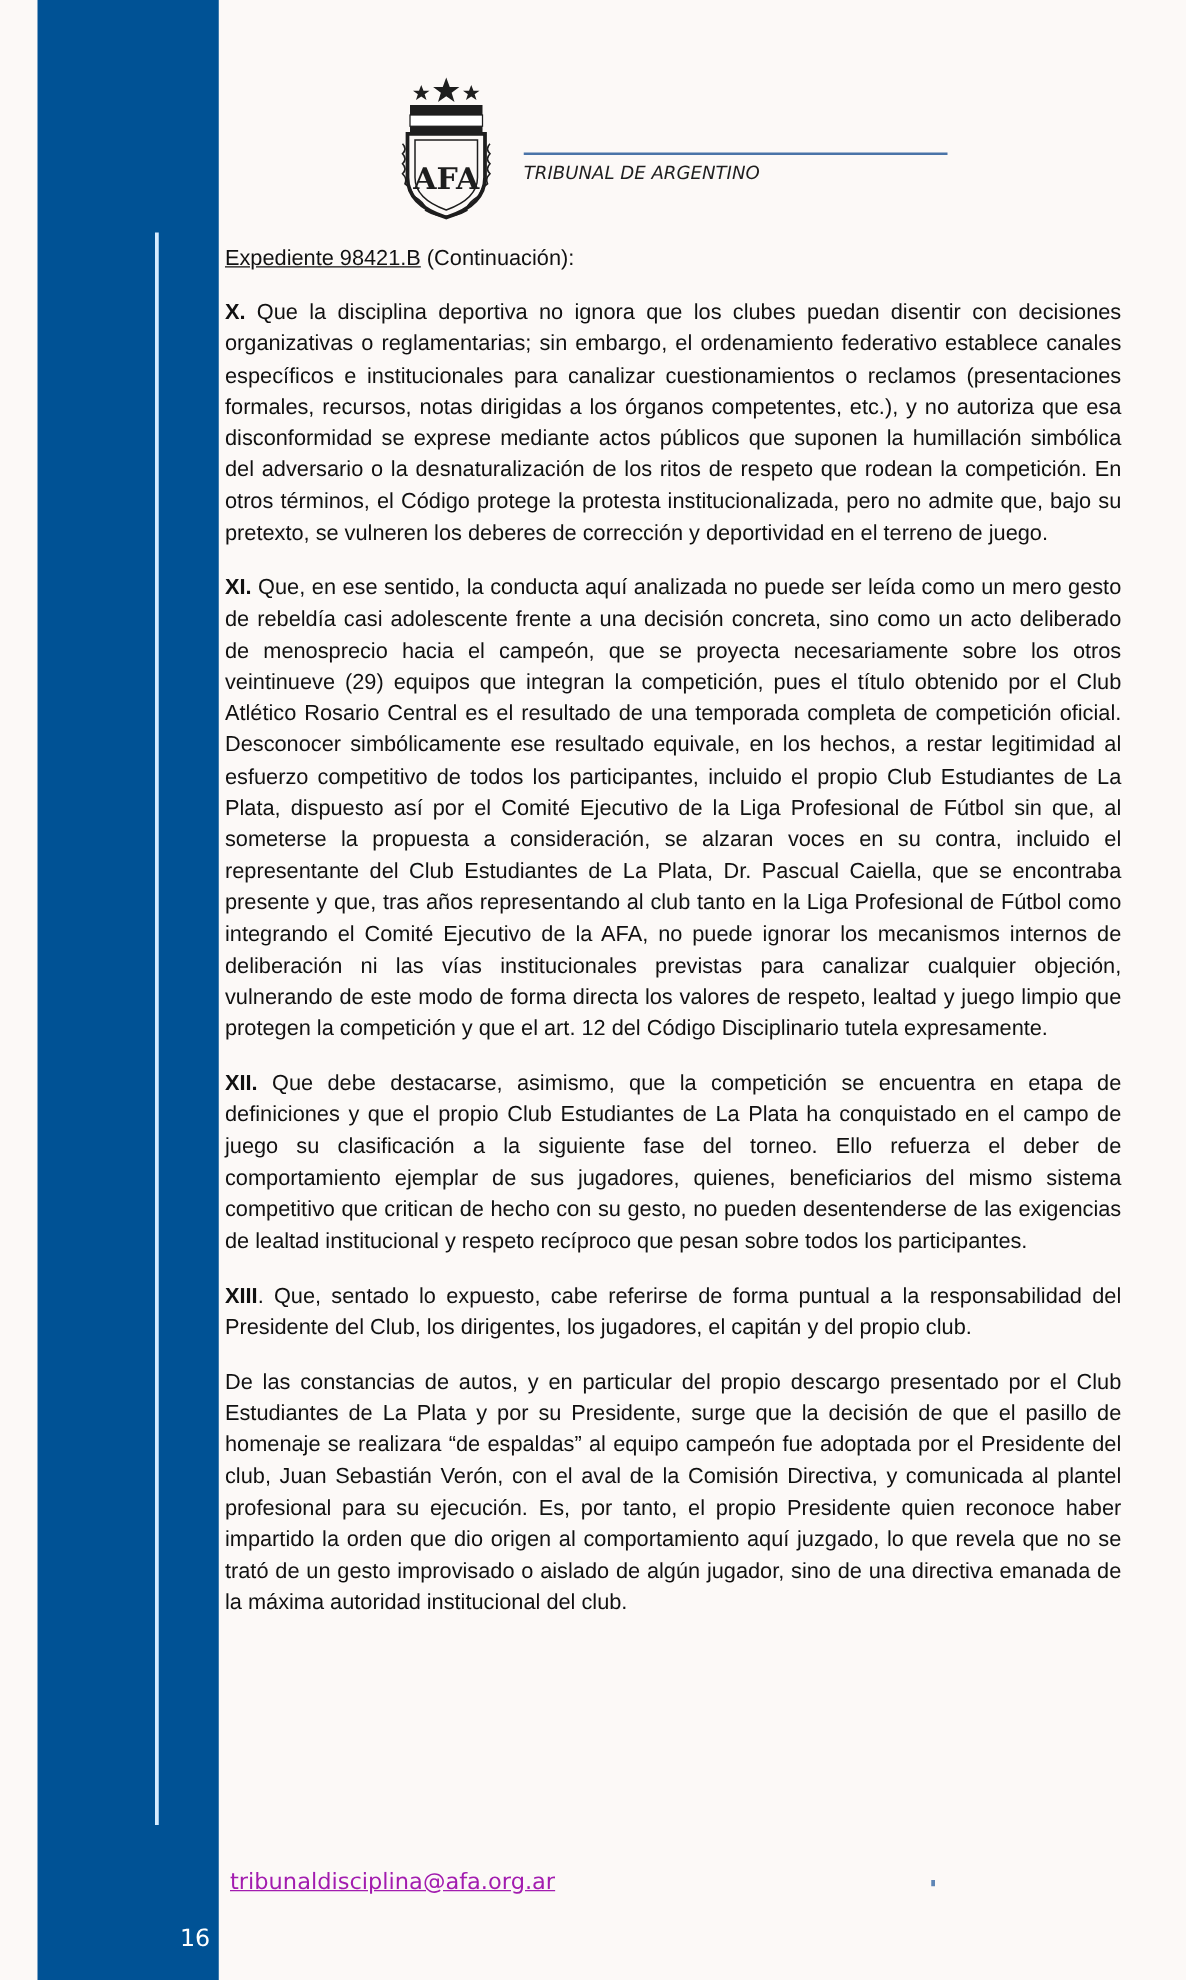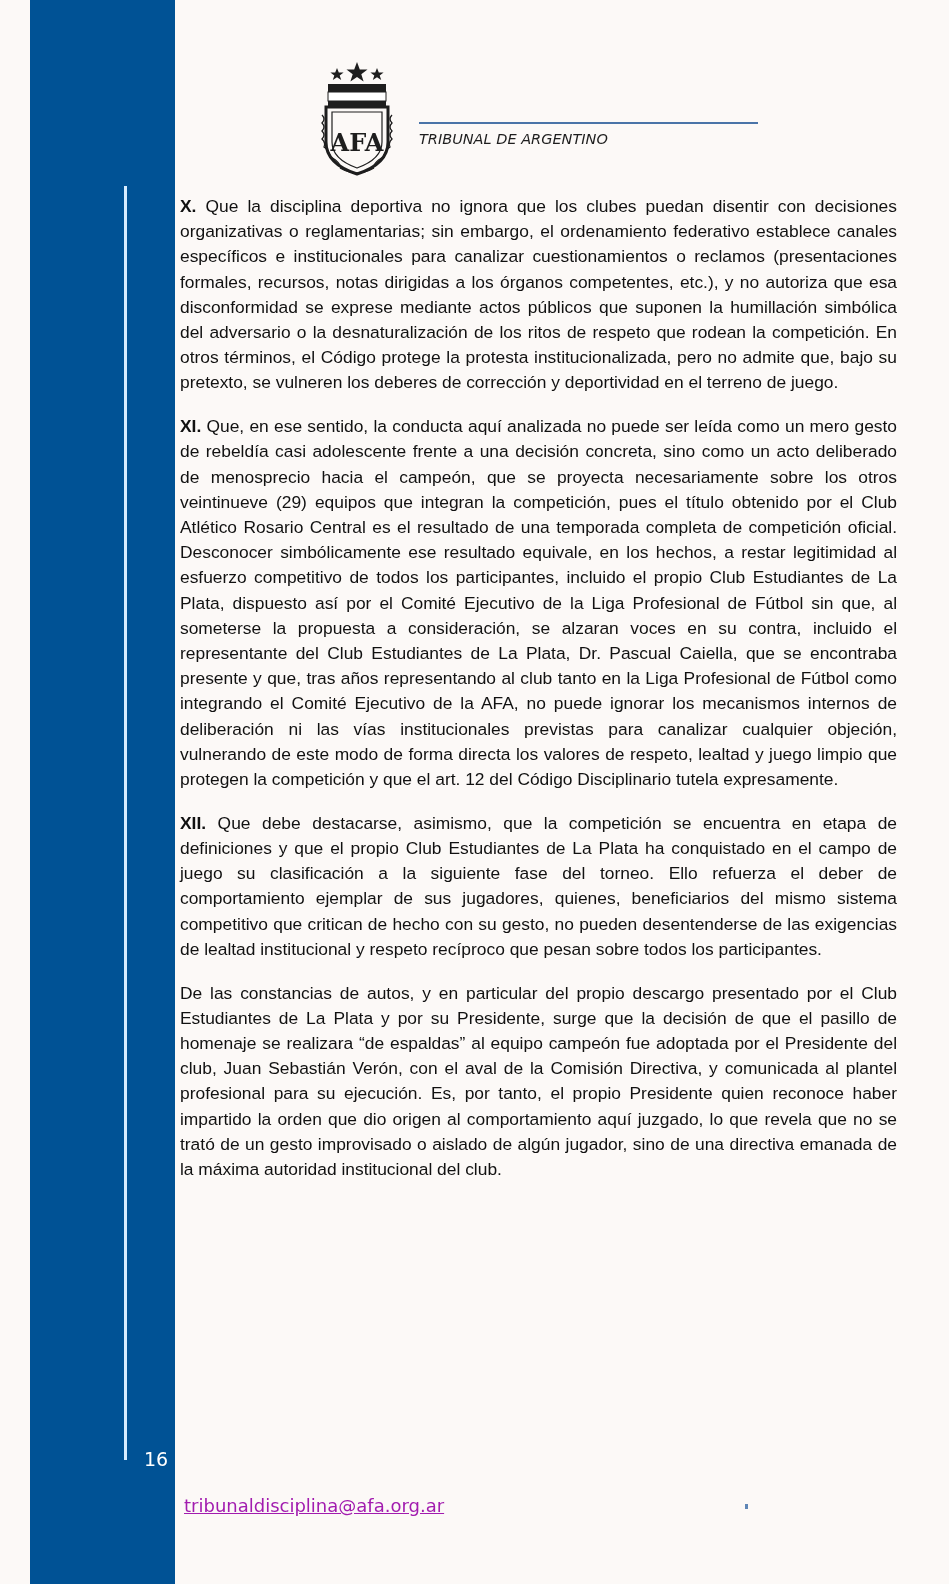--- a/index.html
+++ b/index.html
@@ -14,21 +14,21 @@
     position: absolute; left: 30px; top: 0;
     width: 145px; height: 1584px;
     background: #005295;
   }
   .sidebar-line {
     position: absolute; left: 94px; top: 186px;
     width: 3px; height: 1274px;
     background: #d6ecff;
   }
   .page-number {
-    position: absolute; left: 144px; top: 1448px;
+    position: absolute; left: 144px; top: 1540px;
     color: #ffffff; font-size: 19px;
     font-family: "DejaVu Sans", sans-serif;
   }
   .header {
     position: absolute; left: 318px; top: 60px;
     width: 450px; height: 120px;
   }
   .logo { position: absolute; left: 0; top: 0; width: 78px; height: 118px; }
   .org-title {
     position: absolute; left: 101px; top: 36px;
@@ -89,20 +89,24 @@
       <path d="M74,55 q-4,4 0,8 q-4,4 0,8 q-4,4 0,8 q-4,4 -2,8 q-6,4 -6,10 q-6,2 -10,8"></path>
       <path d="M22,108 q17,10 34,0"></path>
     </g>
     <text x="39" y="91" text-anchor="middle" font-family="'DejaVu Serif', serif" font-size="24" font-weight="bold" fill="#1e1e1e">AFA</text>
   </svg>
   <div class="header-rule"></div>
   <div class="org-subtitle">TRIBUNAL DE ARGENTINO</div>
 </div>
 
 <div class="content">
+  <div class="case-line">
+    <span class="case-number">Expediente 98421.B</span><span> (Continuación):</span>
+  </div>
   <p class="para"><span class="numeral">X.</span><span> Que la disciplina deportiva no ignora que los clubes puedan disentir con decisiones organizativas o reglamentarias; sin embargo, el ordenamiento federativo establece canales específicos e institucionales para canalizar cuestionamientos o reclamos (presentaciones formales, recursos, notas dirigidas a los órganos competentes, etc.), y no autoriza que esa disconformidad se exprese mediante actos públicos que suponen la humillación simbólica del adversario o la desnaturalización de los ritos de respeto que rodean la competición. En otros términos, el Código protege la protesta institucionalizada, pero no admite que, bajo su pretexto, se vulneren los deberes de corrección y deportividad en el terreno de juego.</span></p>
   <p class="para"><span class="numeral">XI.</span><span> Que, en ese sentido, la conducta aquí analizada no puede ser leída como un mero gesto de rebeldía casi adolescente frente a una decisión concreta, sino como un acto deliberado de menosprecio hacia el campeón, que se proyecta necesariamente sobre los otros veintinueve (29) equipos que integran la competición, pues el título obtenido por el Club Atlético Rosario Central es el resultado de una temporada completa de competición oficial. Desconocer simbólicamente ese resultado equivale, en los hechos, a restar legitimidad al esfuerzo competitivo de todos los participantes, incluido el propio Club Estudiantes de La Plata, dispuesto así por el Comité Ejecutivo de la Liga Profesional de Fútbol sin que, al someterse la propuesta a consideración, se alzaran voces en su contra, incluido el representante del Club Estudiantes de La Plata, Dr. Pascual Caiella, que se encontraba presente y que, tras años representando al club tanto en la Liga Profesional de Fútbol como integrando el Comité Ejecutivo de la AFA, no puede ignorar los mecanismos internos de deliberación ni las vías institucionales previstas para canalizar cualquier objeción, vulnerando de este modo de forma directa los valores de respeto, lealtad y juego limpio que protegen la competición y que el art. 12 del Código Disciplinario tutela expresamente.</span></p>
   <p class="para"><span class="numeral">XII.</span><span> Que debe destacarse, asimismo, que la competición se encuentra en etapa de definiciones y que el propio Club Estudiantes de La Plata ha conquistado en el campo de juego su clasificación a la siguiente fase del torneo. Ello refuerza el deber de comportamiento ejemplar de sus jugadores, quienes, beneficiarios del mismo sistema competitivo que critican de hecho con su gesto, no pueden desentenderse de las exigencias de lealtad institucional y respeto recíproco que pesan sobre todos los participantes.</span></p>
+  <p class="para"><span class="numeral">XIII</span><span>. Que, sentado lo expuesto, cabe referirse de forma puntual a la responsabilidad del Presidente del Club, los dirigentes, los jugadores, el capitán y del propio club.</span></p>
   <p class="para"><span>De las constancias de autos, y en particular del propio descargo presentado por el Club Estudiantes de La Plata y por su Presidente, surge que la decisión de que el pasillo de homenaje se realizara “de espaldas” al equipo campeón fue adoptada por el Presidente del club, Juan Sebastián Verón, con el aval de la Comisión Directiva, y comunicada al plantel profesional para su ejecución. Es, por tanto, el propio Presidente quien reconoce haber impartido la orden que dio origen al comportamiento aquí juzgado, lo que revela que no se trató de un gesto improvisado o aislado de algún jugador, sino de una directiva emanada de la máxima autoridad institucional del club.</span></p>
 </div>
 
 <a class="footer-email">tribunaldisciplina@afa.org.ar</a>
 <div class="footer-mark"></div>
 
 </body></html>

